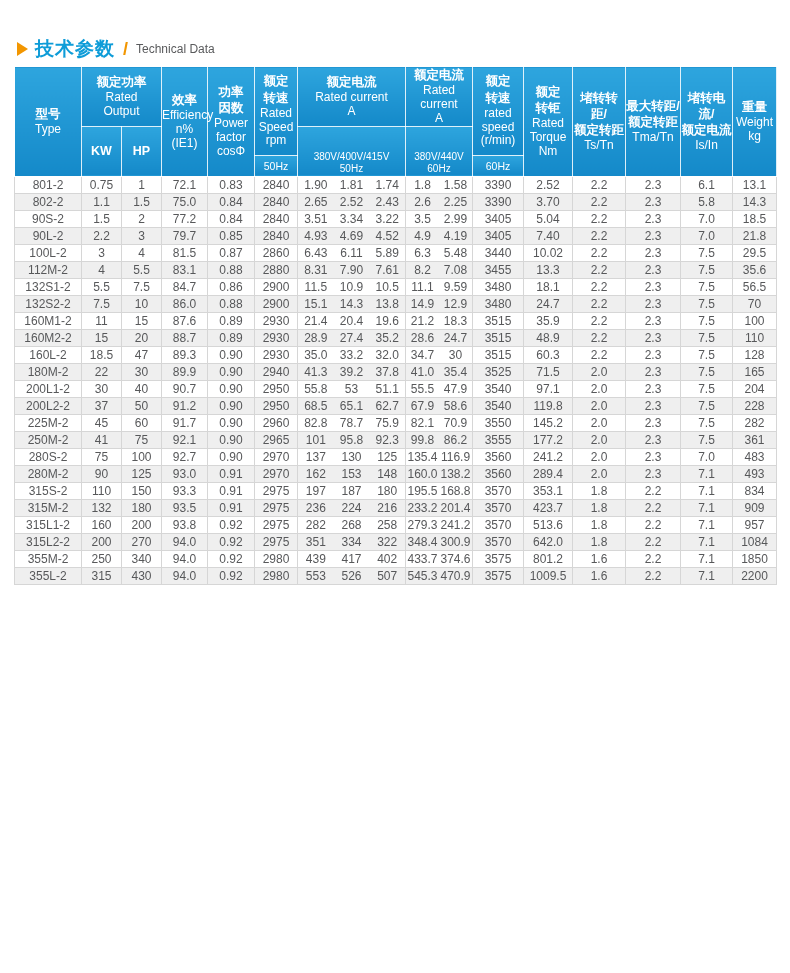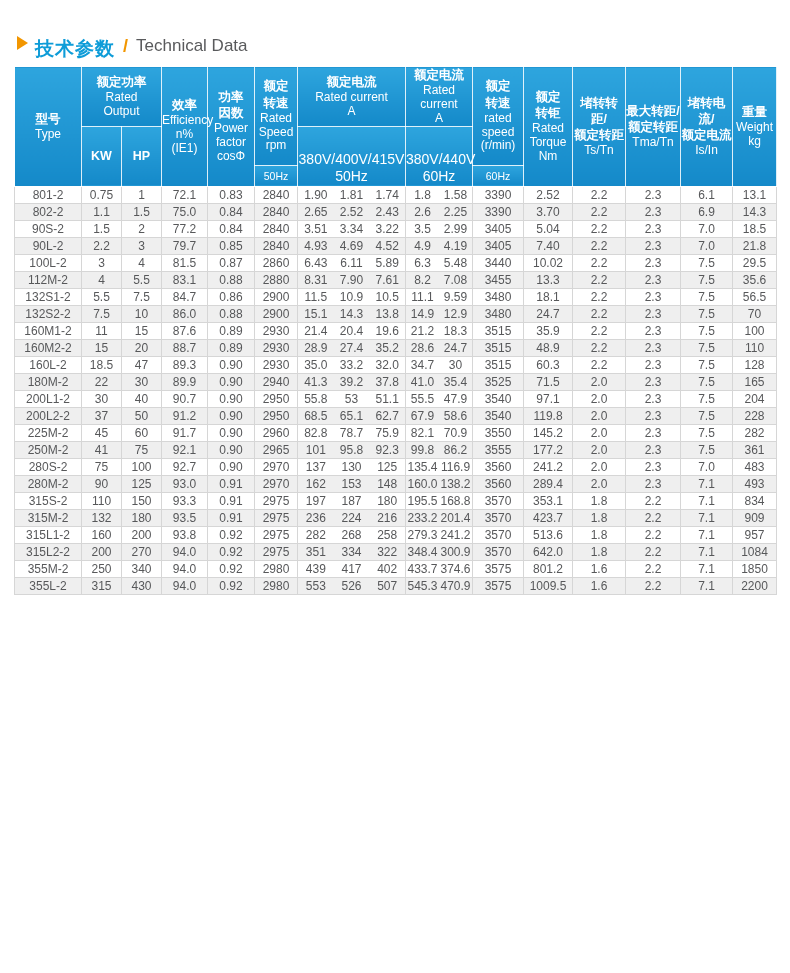--- a/index.html
+++ b/index.html
@@ -1,33 +1,33 @@
 <!DOCTYPE html>
 <html><head>
 <meta charset="utf-8">
 <style>
   html,body{margin:0;padding:0;background:#ffffff;}
   body{width:790px;height:973px;font-family:"Liberation Sans","DejaVu Sans",sans-serif;position:relative;}
   .page{position:relative;width:790px;height:973px;overflow:hidden;background:#fff;}
 
   
-  .title-bar{position:absolute;left:17px;top:36px;display:flex;gap:7px;}
+  .title-bar{position:absolute;left:17px;top:36px;display:flex;align-items:center;gap:7px;}
   .tri{width:0;height:0;border-left:11px solid #f29600;border-top:7px solid transparent;border-bottom:7px solid transparent;}
   .title-zh{color:#0e9cd8;font-size:19px;font-weight:bold;letter-spacing:1px;}
   .title-sep{color:#f29600;font-size:18px;font-weight:bold;margin:0 1px;}
-  .title-en{color:#595a5c;font-size:17px;}
+  .title-en{color:#595a5c;font-size:12px;}
 
   
   .table-wrap{position:absolute;left:14px;top:66px;width:762px;}
   table{border-collapse:collapse;table-layout:fixed;width:762px;}
   th{background:linear-gradient(180deg,#2ea5de 0%,#1489c9 100%);border:1px solid rgba(255,255,255,0.85);
      color:#ffffff;padding:0;vertical-align:middle;text-align:center;font-weight:bold;}
   .zh{font-size:12.5px;white-space:pre-line;line-height:1.3;}
   .en{font-size:12px;font-weight:normal;white-space:pre-line;line-height:1.15;margin-top:1px;}
-  .sub{font-size:14px;font-weight:normal;white-space:pre-line;line-height:1.25;margin-top:24px;}
+  .sub{font-size:10px;font-weight:normal;white-space:pre-line;line-height:1.25;margin-top:24px;}
   .hz{font-size:10.5px;font-weight:normal;}
   tr.hr1 th{height:44px;}
   tr.hr3 th{height:20px;}
 
   td{border:1px solid #d6d6d6;text-align:center;vertical-align:middle;
      font-size:12px;color:#57585a;padding:0;background:#ffffff;}
   tbody tr{height:17px;}
   tbody tr.alt td{background:#efefef;}
   td.multi .mflex{display:flex;width:100%;}
   td.multi .mflex span{flex:1;text-align:center;}
@@ -209,21 +209,21 @@
     <td class="multi">
       <div class="mflex">
         <span>2.6</span>
         <span>2.25</span>
       </div>
     </td>
     <td>3390</td>
     <td>3.70</td>
     <td>2.2</td>
     <td>2.3</td>
-    <td>6.9</td>
+    <td>5.8</td>
     <td>14.3</td>
   </tr>
 
   <tr>
     <td>90S-2</td>
     <td>1.5</td>
     <td>2</td>
     <td>77.2</td>
     <td>0.84</td>
     <td>2840</td>

